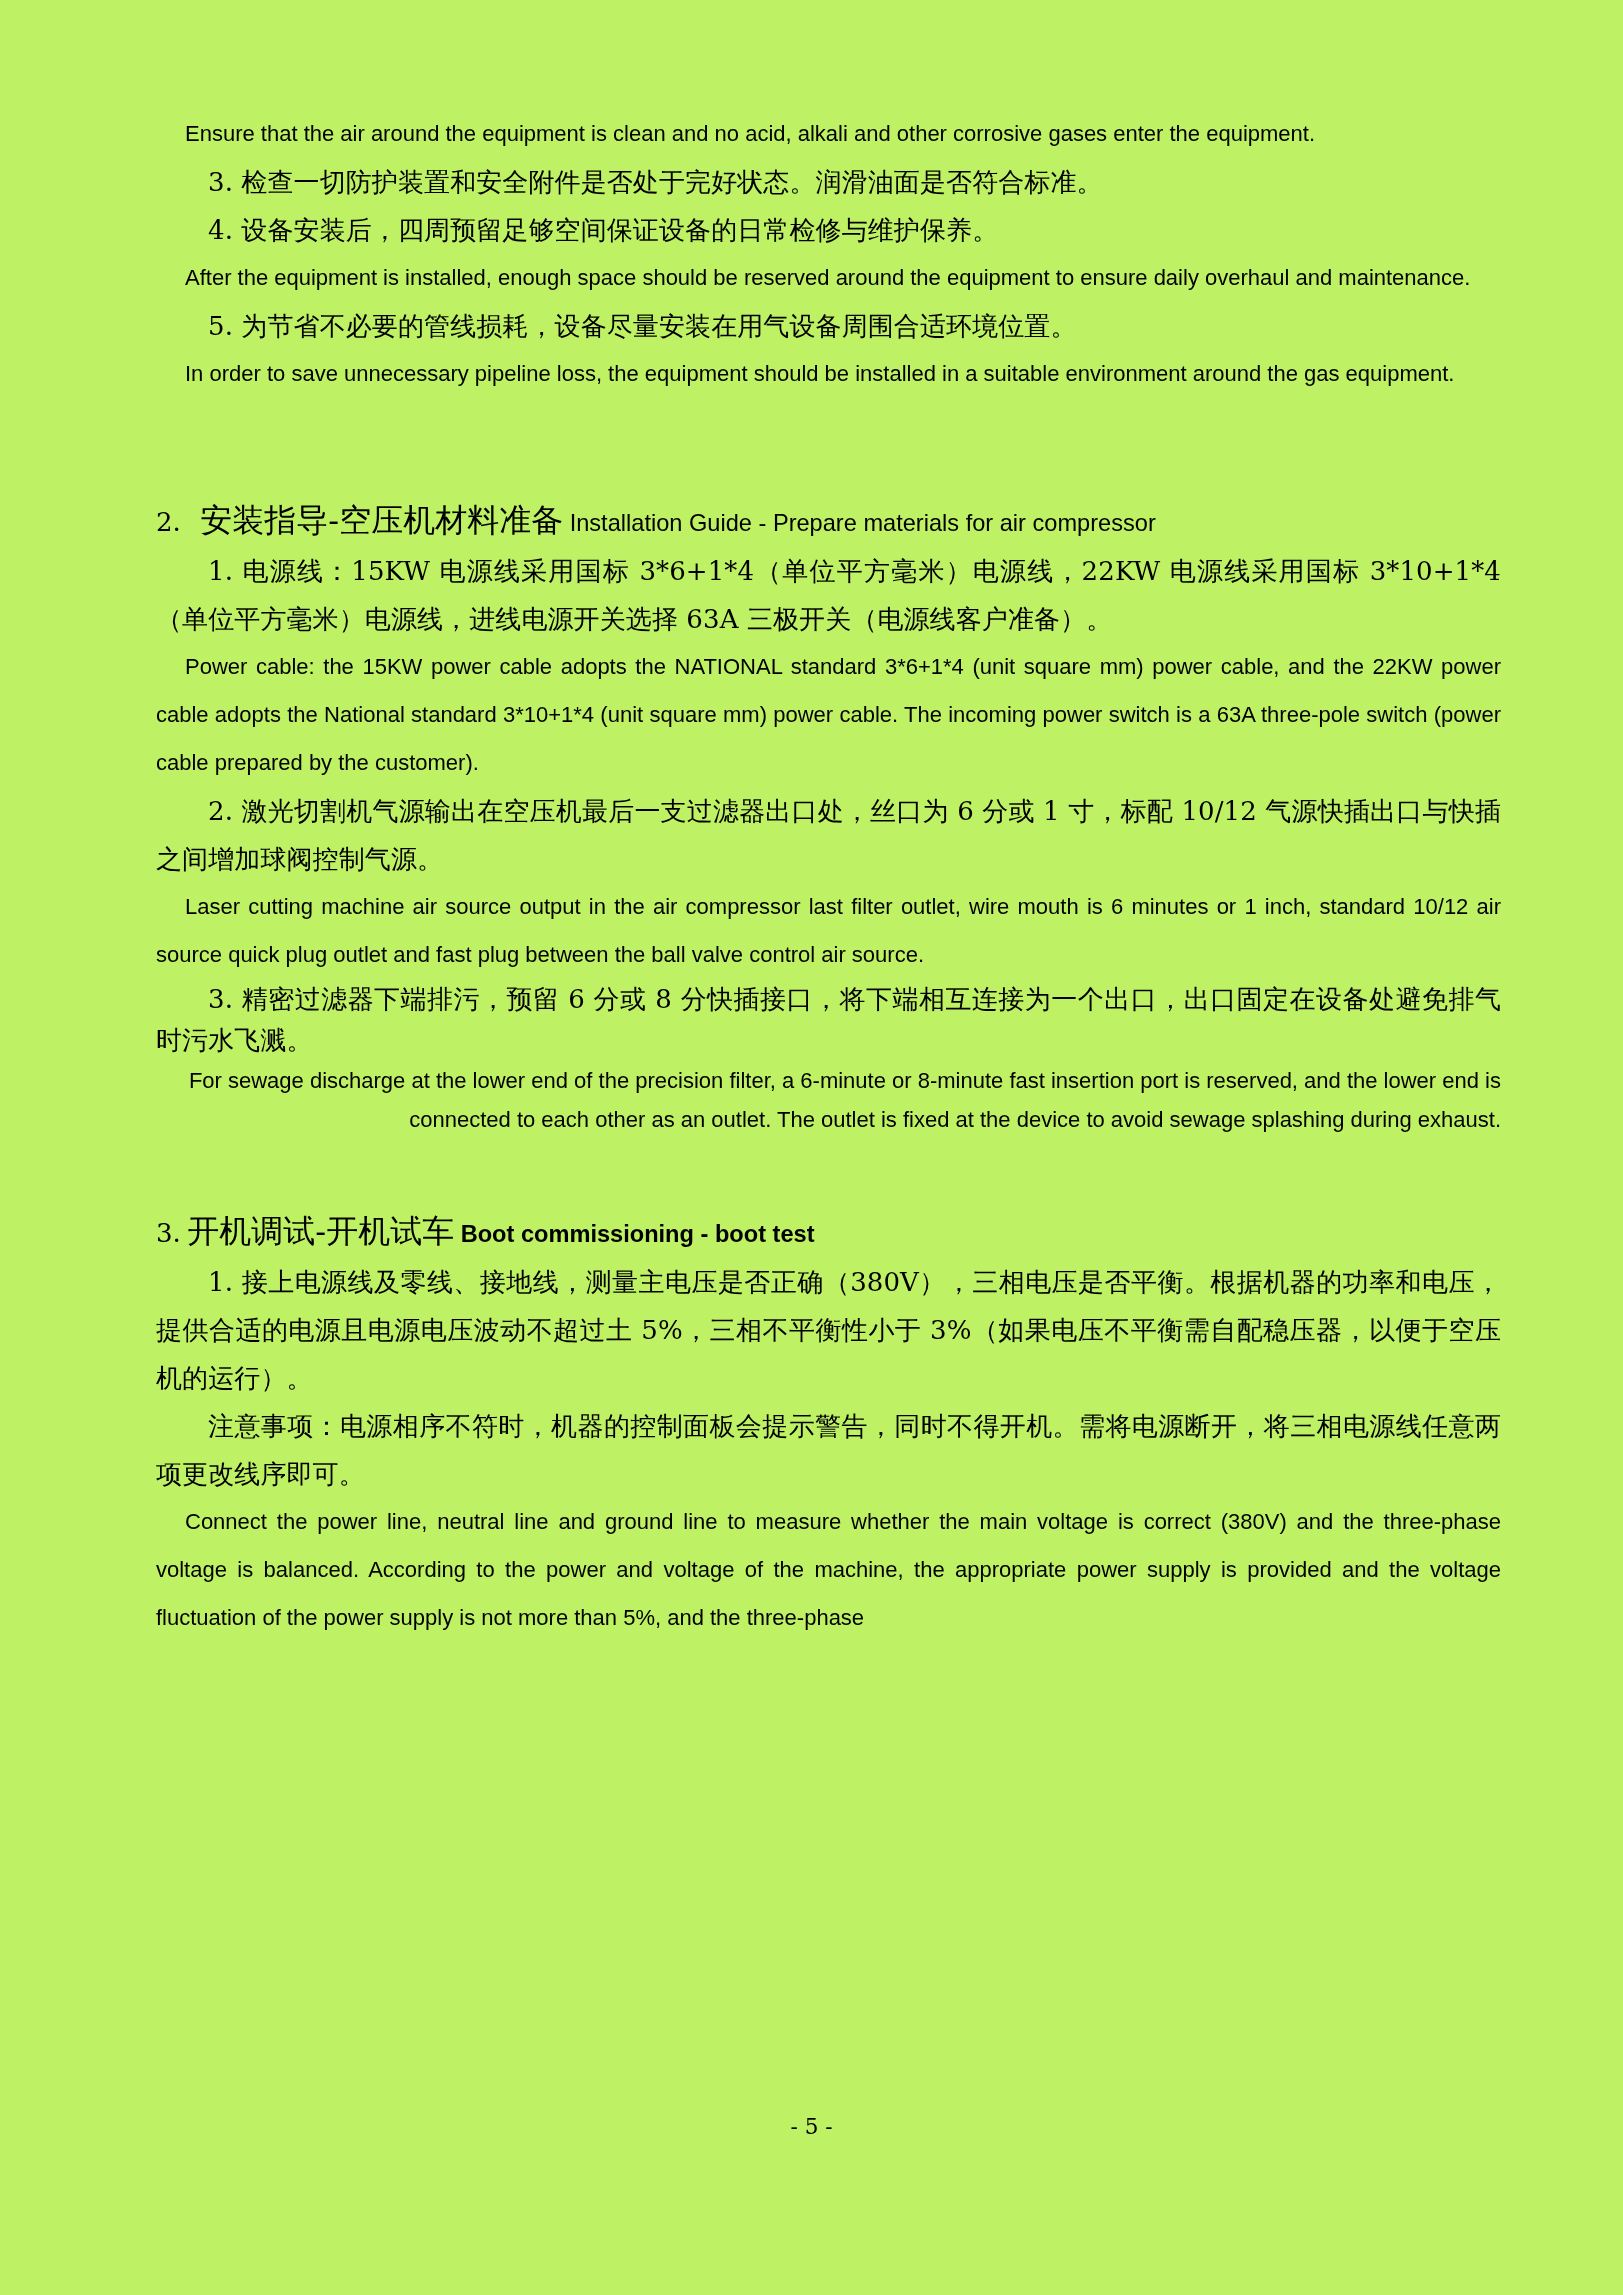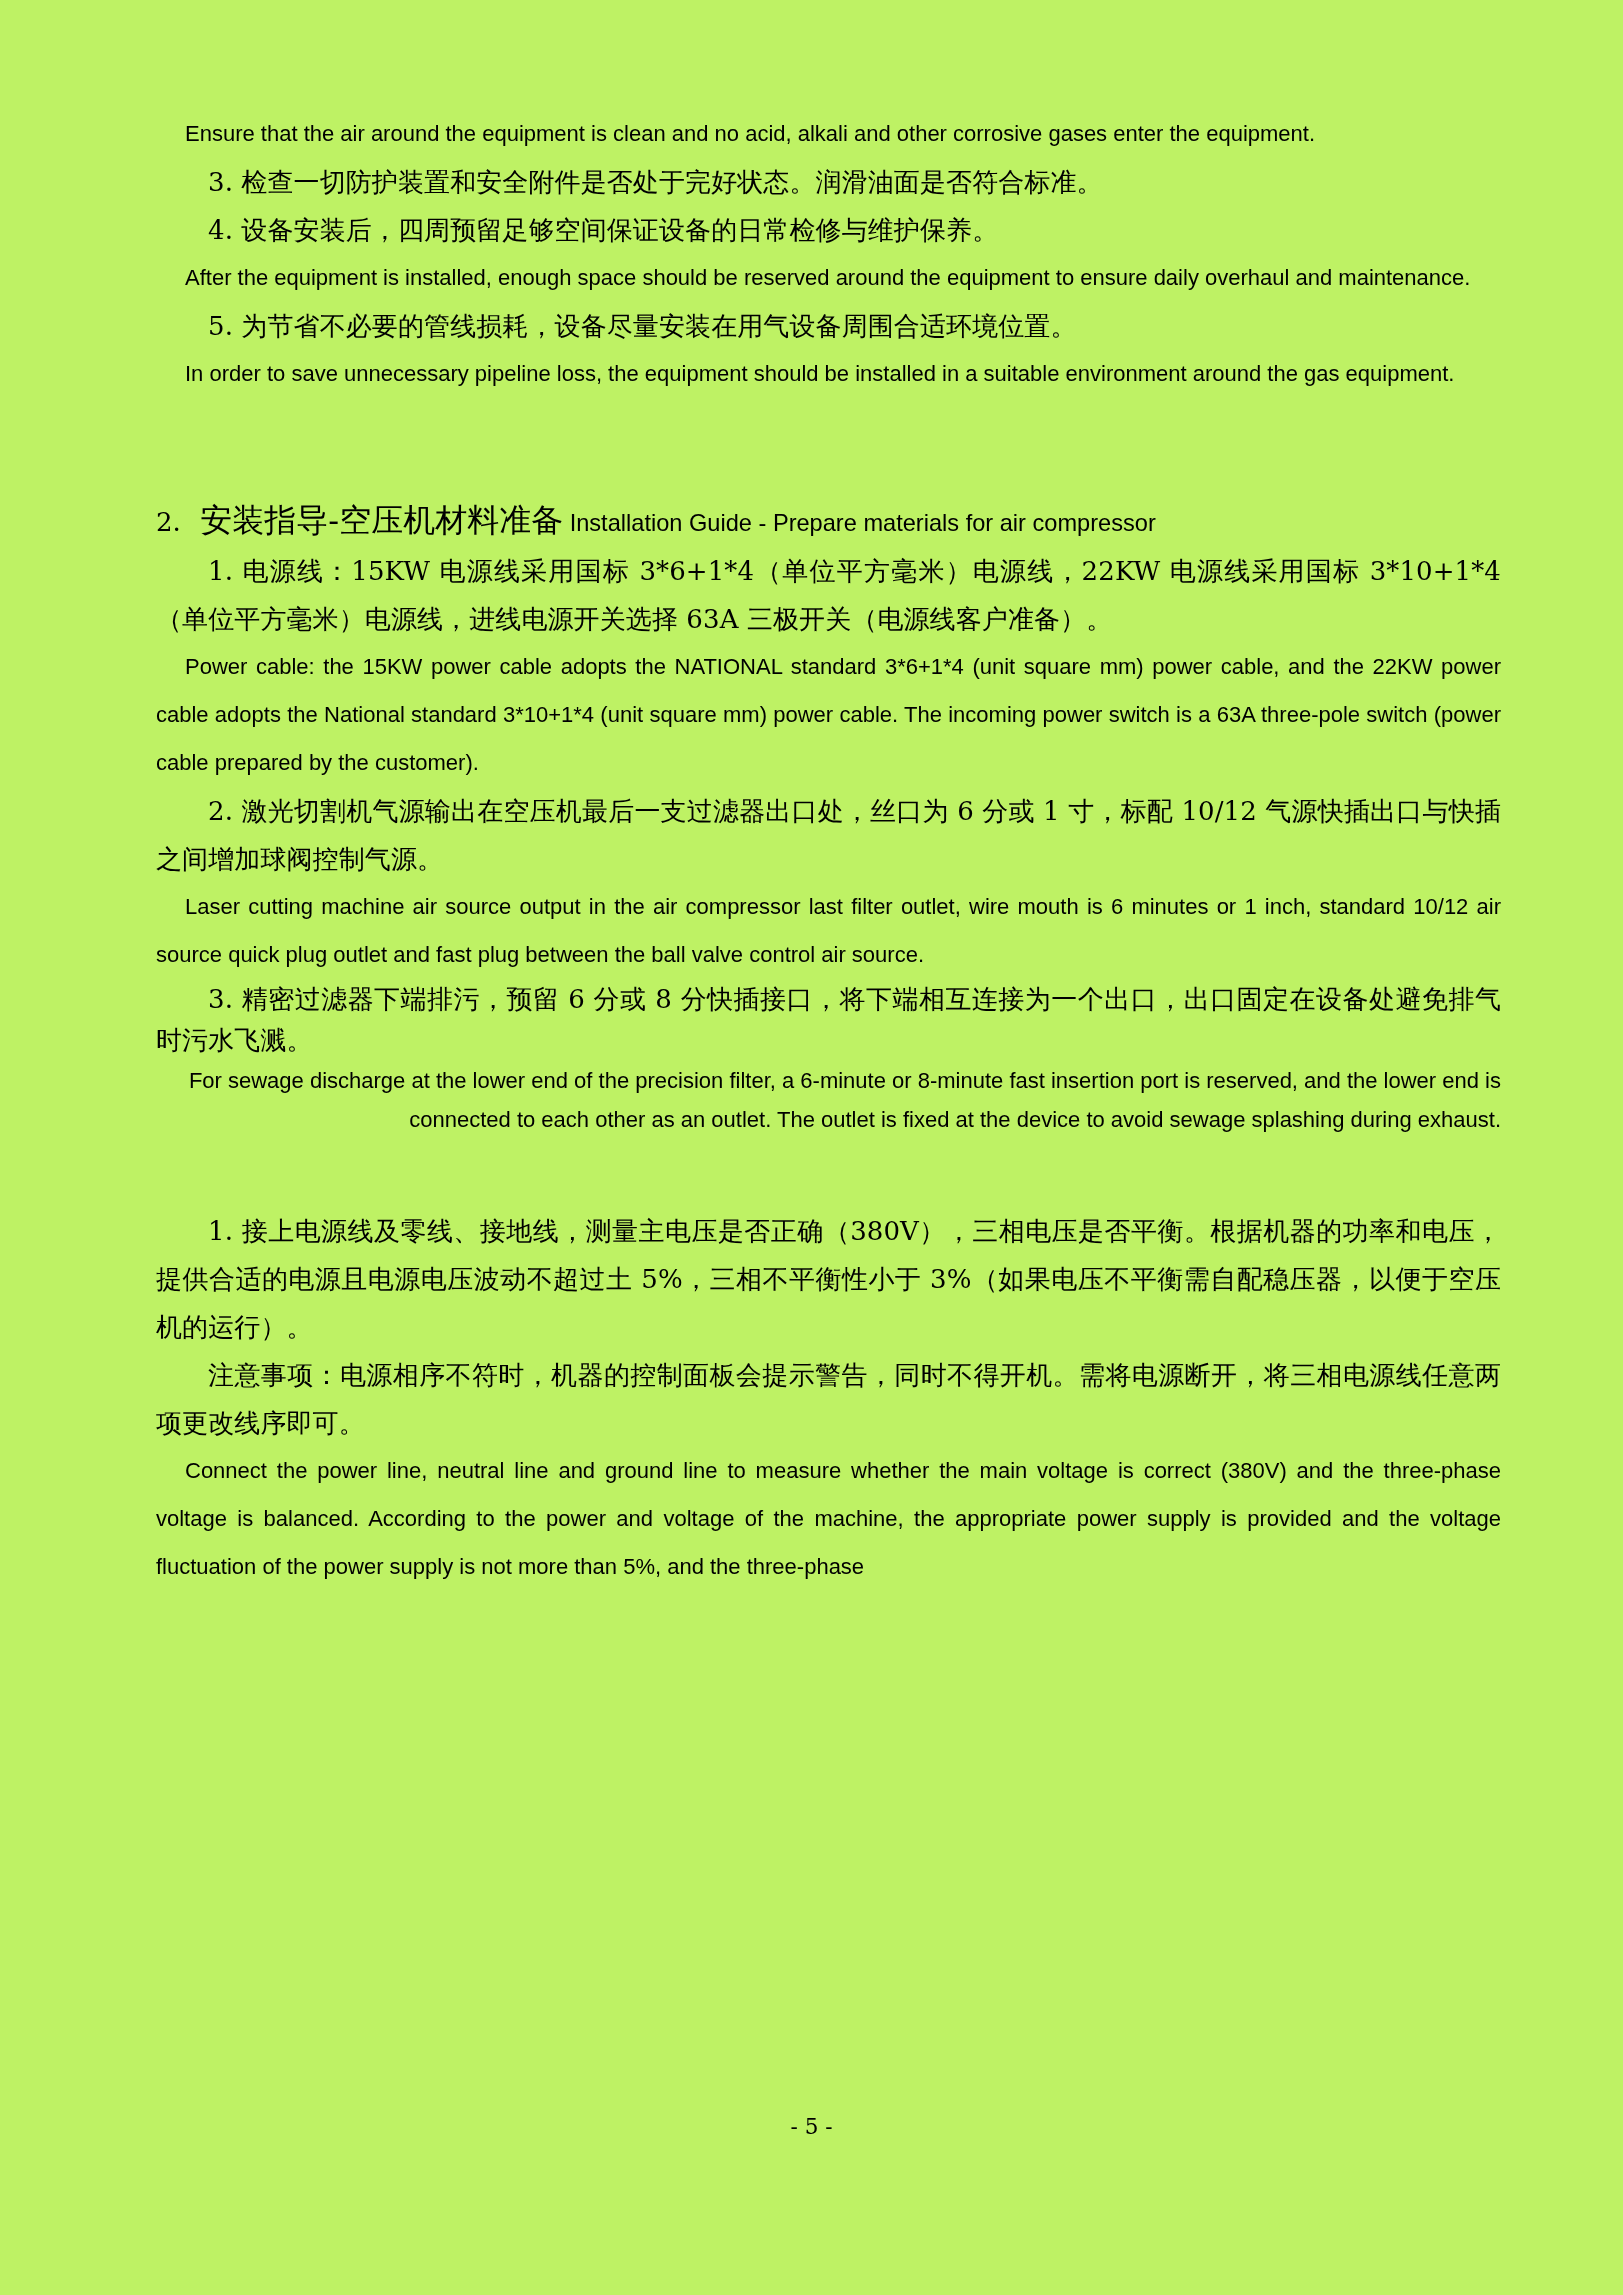--- a/index.html
+++ b/index.html
@@ -123,20 +123,25 @@
     <p class="cn">2. 激光切割机气源输出在空压机最后一支过滤器出口处，丝口为 6 分或 1 寸，标配 10/12 气源快插出口与快插之间增加球阀控制气源。</p>
 
     <p class="en">Laser cutting machine air source output in the air compressor last filter outlet, wire mouth is 6 minutes or 1 inch, standard 10/12 air source quick plug outlet and fast plug between the ball valve control air source.</p>
 
     <p class="cn tight">3. 精密过滤器下端排污，预留 6 分或 8 分快插接口，将下端相互连接为一个出口，出口固定在设备处避免排气时污水飞溅。</p>
 
     <p class="en tight">For sewage discharge at the lower end of the precision filter, a 6-minute or 8-minute fast insertion port is reserved, and the lower end is connected to each other as an outlet. The outlet is fixed at the device to avoid sewage splashing during exhaust.</p>
 
     <div class="gap-md"></div>
 
+    <p class="sec-head bold-latin">
+      <span class="num">3.</span>
+      <span class="cjk">开机调试-开机试车</span>
+      <span class="latin">Boot commissioning - boot test</span>
+    </p>
 
     <p class="cn">1. 接上电源线及零线、接地线，测量主电压是否正确（380V），三相电压是否平衡。根据机器的功率和电压，提供合适的电源且电源电压波动不超过土 5%，三相不平衡性小于 3%（如果电压不平衡需自配稳压器，以便于空压机的运行）。</p>
 
     <p class="cn">注意事项：电源相序不符时，机器的控制面板会提示警告，同时不得开机。需将电源断开，将三相电源线任意两项更改线序即可。</p>
 
     <p class="en">Connect the power line, neutral line and ground line to measure whether the main voltage is correct (380V) and the three-phase voltage is balanced. According to the power and voltage of the machine, the appropriate power supply is provided and the voltage fluctuation of the power supply is not more than 5%, and the three-phase</p>
 
   </div>
 
   <div class="footer">- 5 -</div>

